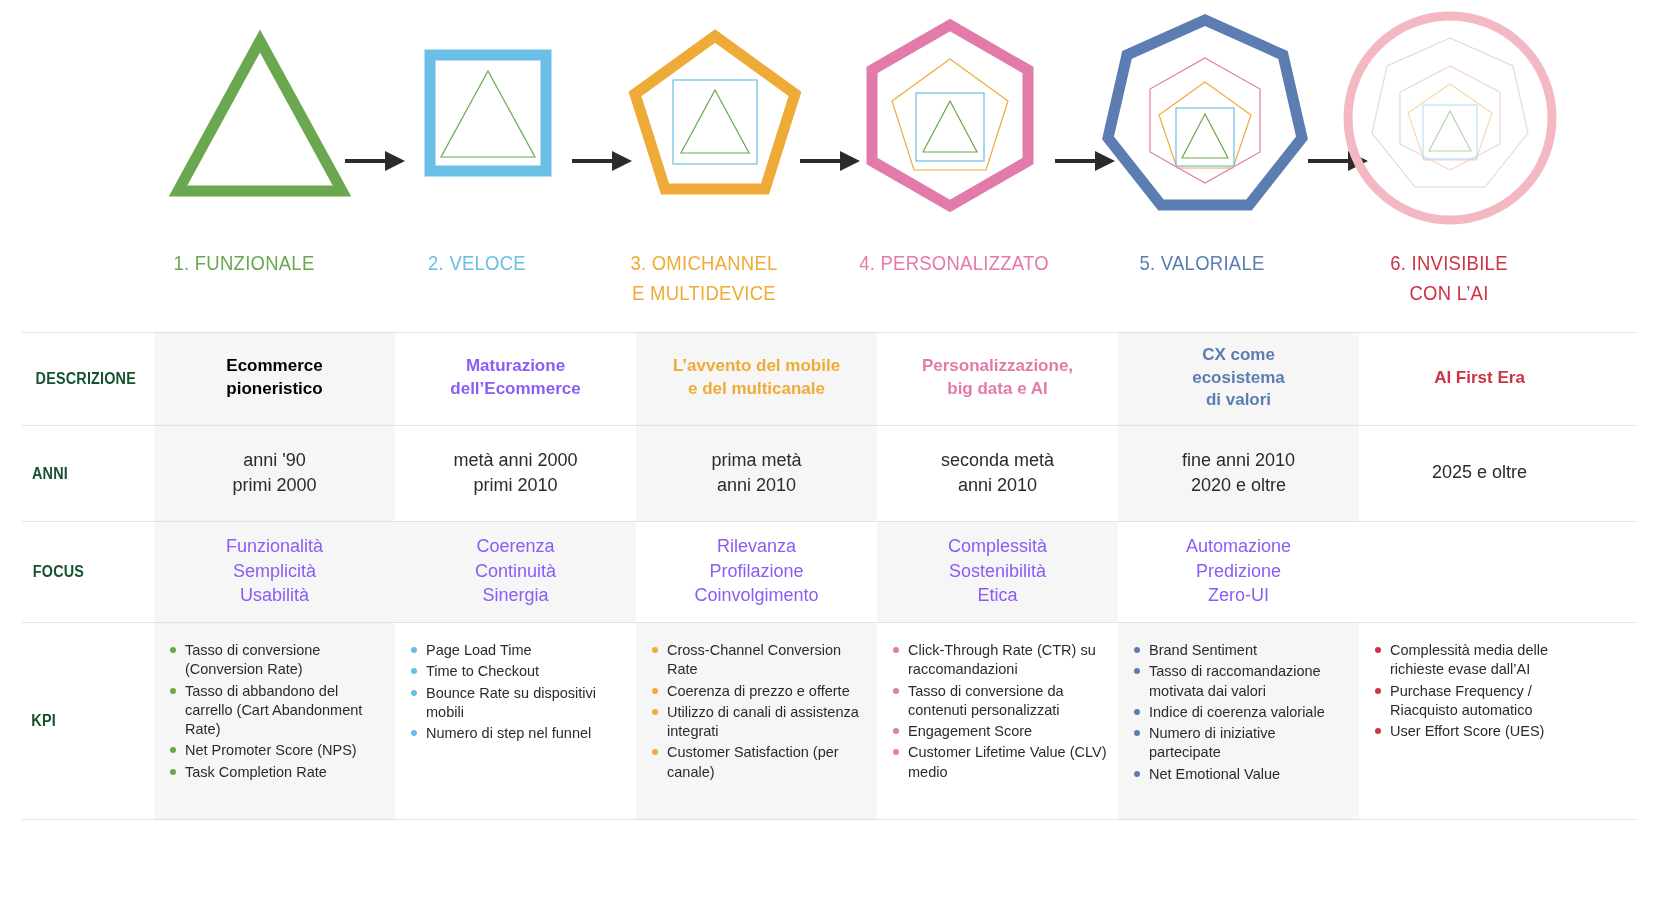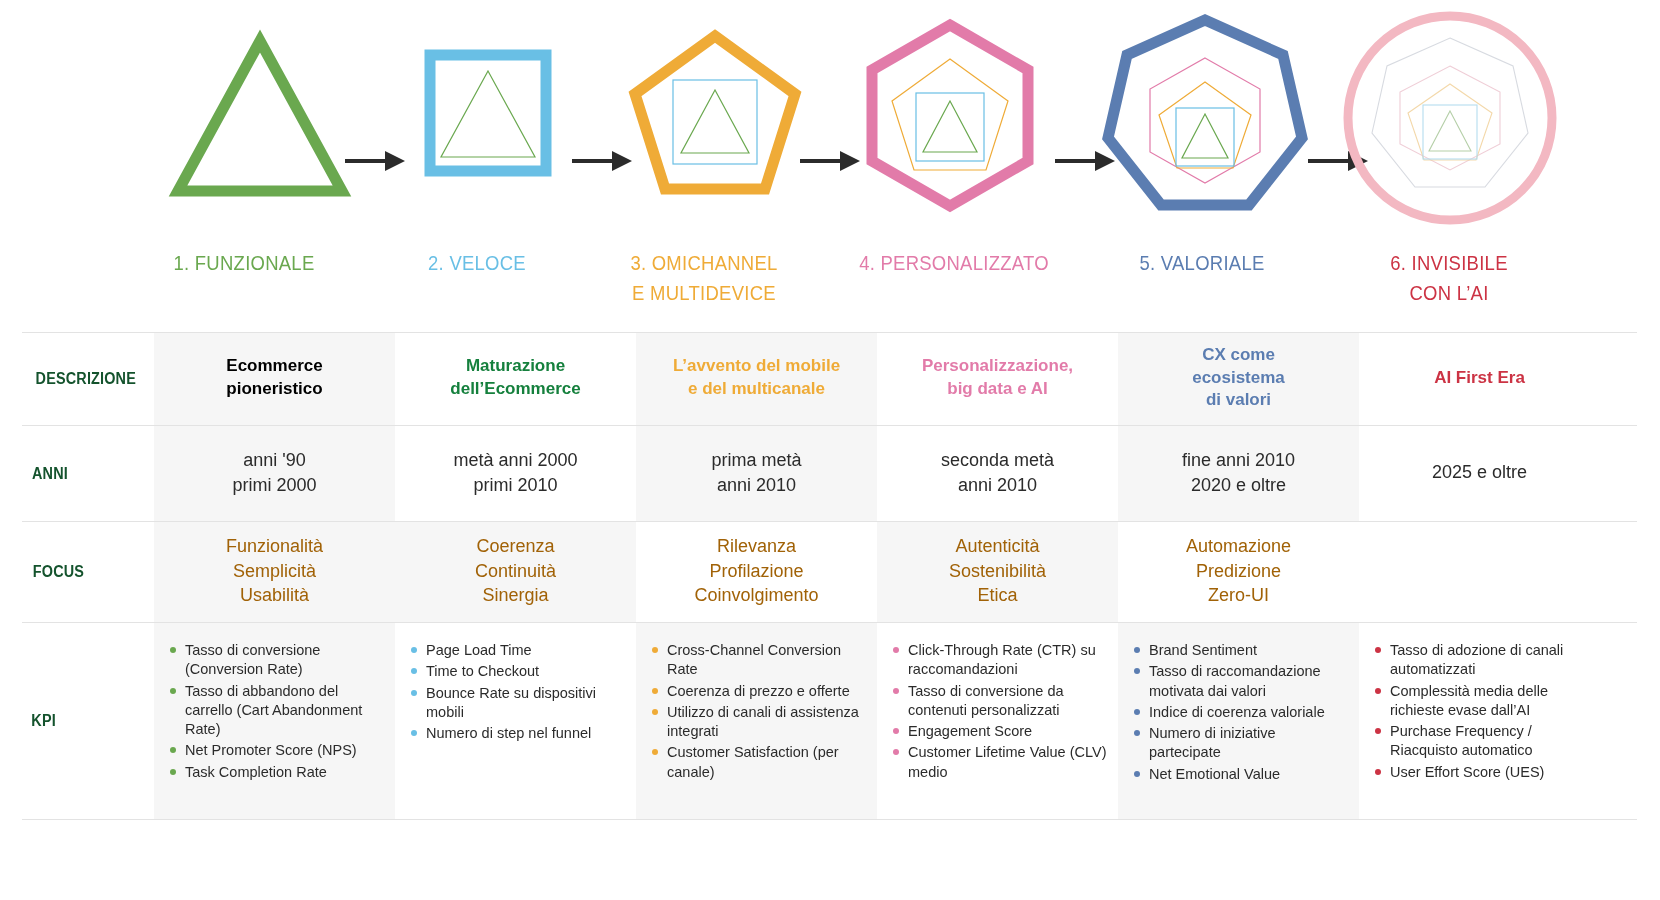--- a/index.html
+++ b/index.html
@@ -111,21 +111,21 @@
     line-height: 1.38;
     text-align: center;
     color: #2b2b2b;
   }
   
   .row-focus .cell {
     height: 100px;
     font-size: 18px;
     line-height: 1.38;
     text-align: center;
-    color: #a16207;
+    color: #8b5cf6;
   }
   
   .row-kpi .cell {
     height: 196px;
     justify-content: flex-start;
     align-items: stretch;
     padding: 18px 10px 10px 16px;
   }
   .kpi-list {
     list-style: none;
@@ -244,21 +244,21 @@
 <div id="table">
 
   <div class="trow row-desc">
     <div class="rowlabel">
         <span>DESCRIZIONE</span>
       </div>
     <div class="cell shaded" style="color:#000000;">
       <div>Ecommerce</div>
       <div>pioneristico</div>
     </div>
-    <div class="cell" style="color:#15803d;text-align:right;">
+    <div class="cell" style="color:#8b5cf6;text-align:right;">
       <div>Maturazione</div>
       <div>dell’Ecommerce</div>
     </div>
     <div class="cell shaded" style="color:#efab37;text-align:right;">
       <div>L’avvento del mobile</div>
       <div>e del multicanale</div>
     </div>
     <div class="cell" style="color:#e27ba9;">
       <div>Personalizzazione,</div>
       <div>big data e AI</div>
@@ -315,21 +315,21 @@
       <div>Coerenza</div>
       <div>Continuità</div>
       <div>Sinergia</div>
     </div>
     <div class="cell">
       <div>Rilevanza</div>
       <div>Profilazione</div>
       <div>Coinvolgimento</div>
     </div>
     <div class="cell shaded">
-      <div>Autenticità</div>
+      <div>Complessità</div>
       <div>Sostenibilità</div>
       <div>Etica</div>
     </div>
     <div class="cell">
       <div>Automazione</div>
       <div>Predizione</div>
       <div>Zero-UI</div>
     </div>
   </div>
 
@@ -373,21 +373,20 @@
       <ul class="kpi-list">
           <li><span class="dot" style="background: rgb(91, 125, 177);"></span>Brand Sentiment</li>
           <li><span class="dot" style="background: rgb(91, 125, 177);"></span>Tasso di raccomandazione motivata dai valori</li>
           <li><span class="dot" style="background: rgb(91, 125, 177);"></span>Indice di coerenza valoriale</li>
           <li><span class="dot" style="background: rgb(91, 125, 177);"></span>Numero di iniziative partecipate</li>
           <li><span class="dot" style="background: rgb(91, 125, 177);"></span>Net Emotional Value</li>
         </ul>
     </div>
     <div class="cell">
       <ul class="kpi-list">
-          <li><span class="dot" style="background: rgb(204, 51, 68);"></span>Tasso di adozione di canali automatizzati</li>
           <li><span class="dot" style="background: rgb(204, 51, 68);"></span>Complessità media delle richieste evase dall’AI</li>
           <li><span class="dot" style="background: rgb(204, 51, 68);"></span>Purchase Frequency / Riacquisto automatico</li>
           <li><span class="dot" style="background: rgb(204, 51, 68);"></span>User Effort Score (UES)</li>
         </ul>
     </div>
   </div>
 
 </div>
 
 </body></html>

